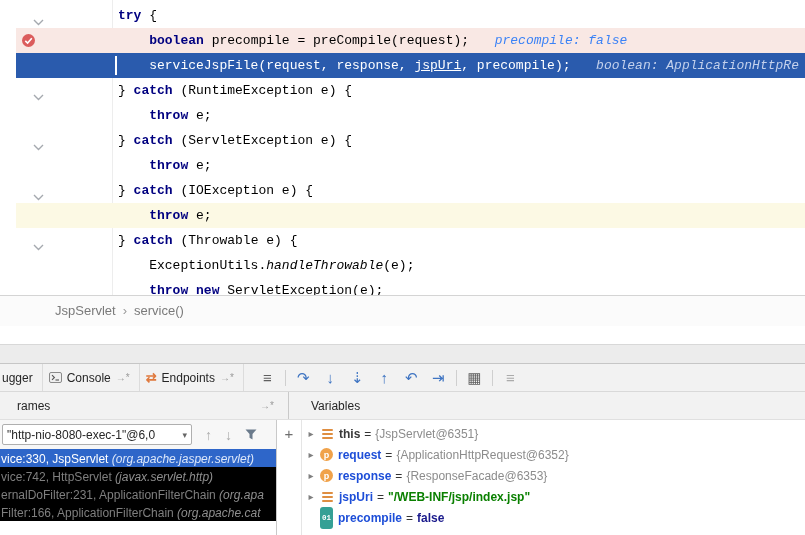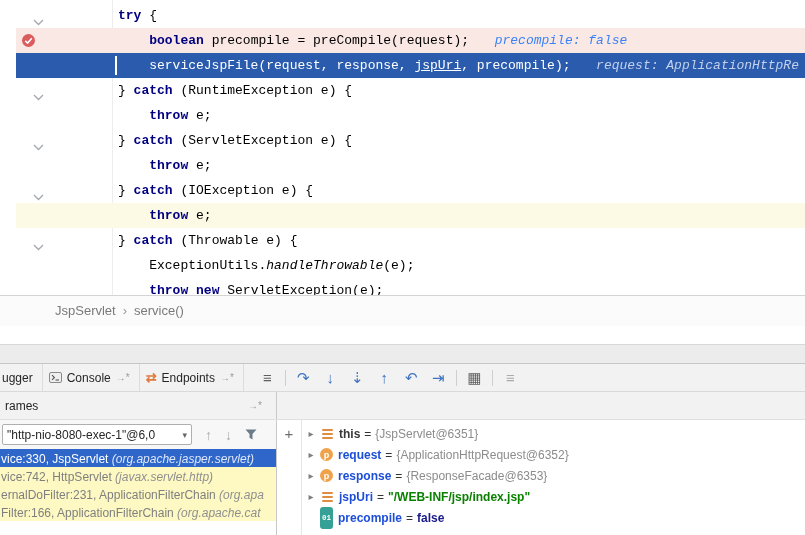--- a/index.html
+++ b/index.html
@@ -39,38 +39,38 @@
   .tabicon{margin-right:5px;display:flex;align-items:center;}
   .endpoints-glyph{color:#E07A3F;font-size:13px;font-weight:bold;margin-right:5px;}
   .tab-extra{font-size:10px;color:#9A9A9A;margin-left:5px;}
   .dtoolbar{display:flex;align-items:center;margin-left:10px;}
   .tbi{width:27px;text-align:center;font-size:15px;line-height:27px;}
   .tbi.gray{color:#5F5F5F;}
   .tbi.blue{color:#3E74C2;}
   .tbi.lightgray{color:#ABABAB;}
   .tsep{width:1px;height:16px;background:#CFCFCF;margin:0 4px;}
 
-  .pheaders{position:absolute;top:392px;left:0;width:805px;height:28px;background:#F2F2F2;border-bottom:1px solid #E0E0E0;box-sizing:border-box;display:flex;font-size:12px;color:#262626;}
+  .pheaders{position:absolute;top:392px;left:0;width:805px;height:28px;background:#F2F2F2;border-bottom:1px solid #E0E0E0;box-sizing:border-box;display:flex;font-size:12px;color:#262626;padding-left:12px;}
   .ph-left{width:277px;border-right:1px solid #C9C9C9;box-sizing:border-box;display:flex;align-items:center;padding-left:5px;}
   .ph-extra{margin-left:auto;margin-right:14px;font-size:10px;color:#9A9A9A;}
   .ph-right{flex:1;display:flex;align-items:center;padding-left:22px;}
 
   .dcontent{position:absolute;top:420px;left:0;width:805px;height:115px;display:flex;background:#fff;}
   .frames-panel{width:277px;border-right:1px solid #C9C9C9;box-sizing:border-box;overflow:hidden;}
   .threadbar{height:29px;display:flex;align-items:center;background:#F7F7F7;}
   .combo{width:190px;height:21px;background:#fff;border:1px solid #AFAFAF;border-radius:2px;margin-left:2px;display:flex;align-items:center;padding:0 4px;box-sizing:border-box;font-size:12px;color:#262626;}
   .combo-text{flex:1;overflow:hidden;white-space:nowrap;}
   .combo-arrow{color:#666;font-size:9px;margin-left:3px;}
   .cbi{margin-left:13px;color:#ABABAB;font-size:14px;}
   .cbi.funnel{display:flex;align-items:center;}
   .frames-list{font-size:12px;}
   .frame-row{height:18px;line-height:21px;white-space:nowrap;overflow:hidden;padding-left:1px;}
   .fr-sel{background:#2E66C9;color:#FFFFFF;}
   .fr-sel .fr-pkg{font-style:italic;color:#DCE7FA;}
-  .fr-lib{background:#fef9c3;color:#7F7F7F;}
+  .fr-lib{background:#000000;color:#7F7F7F;}
   .fr-lib .fr-pkg{font-style:italic;color:#8F8F8F;}
 
   .vars-panel{flex:1;display:flex;overflow:hidden;}
   .vars-toolbar{width:25px;border-right:1px solid #E5E5E5;box-sizing:border-box;display:flex;flex-direction:column;align-items:center;padding-top:7px;}
   .plus{color:#6E6E6E;font-size:15px;line-height:14px;}
   .vars-tree{flex:1;padding-top:3px;font-size:12px;}
   .var-row{height:21px;display:flex;align-items:center;}
   .twisty{width:18px;text-align:center;color:#7F7F7F;font-size:10px;}
   .twisty.empty{visibility:hidden;}
   .vicon{width:14px;height:14px;margin-right:5px;display:flex;align-items:center;justify-content:center;flex-direction:column;box-sizing:border-box;}
@@ -103,21 +103,21 @@
       <span class="g-bp"><svg width="15" height="15" viewBox="0 0 15 15">
             <circle cx="7.5" cy="7.5" r="6.5" fill="#DB5C5C"></circle>
             <path d="M4.3 7.8 L6.6 10 L10.8 5.2" stroke="#fff" stroke-width="1.6" fill="none"></path>
           </svg></span>
       <span class="code-text"><span>    </span><span class="k">boolean</span><span> precompile = preCompile(request); </span><span class="h"> precompile: false</span></span>
     </div>
 
     <div class="code-row row-exec">
       <span class="band"></span>
       <span class="caret"></span>
-      <span class="code-text"><span>    serviceJspFile(request, response, </span><span class="u">jspUri</span><span>, precompile); </span><span class="h"> request: ApplicationHttpRe</span></span>
+      <span class="code-text"><span>    serviceJspFile(request, response, </span><span class="u">jspUri</span><span>, precompile); </span><span class="h"> boolean: ApplicationHttpRe</span></span>
     </div>
 
     <div class="code-row">
       <span class="g-fold"><svg width="11" height="7" viewBox="0 0 11 7">
             <path d="M1 1 L5.5 5.5 L10 1" fill="none" stroke="#A5A9AF" stroke-width="1.4"></path>
           </svg></span>
       <span class="code-text"><span>} </span><span class="k">catch</span><span> (RuntimeException e) {</span></span>
     </div>
 
     <div class="code-row">
@@ -209,20 +209,23 @@
     <span class="tsep"></span>
     <span class="tbi lightgray">≡</span>
   </div>
 </div>
 
 <div class="pheaders">
   <div class="ph-left">
     <span>rames</span>
     <span class="ph-extra">→*</span>
   </div>
+  <div class="ph-right">
+    <span>Variables</span>
+  </div>
 </div>
 
 <div class="dcontent">
 
   <div class="frames-panel">
     <div class="threadbar">
       <div class="combo">
         <span class="combo-text">"http-nio-8080-exec-1"@6,0</span>
         <span class="combo-arrow">▾</span>
       </div>

